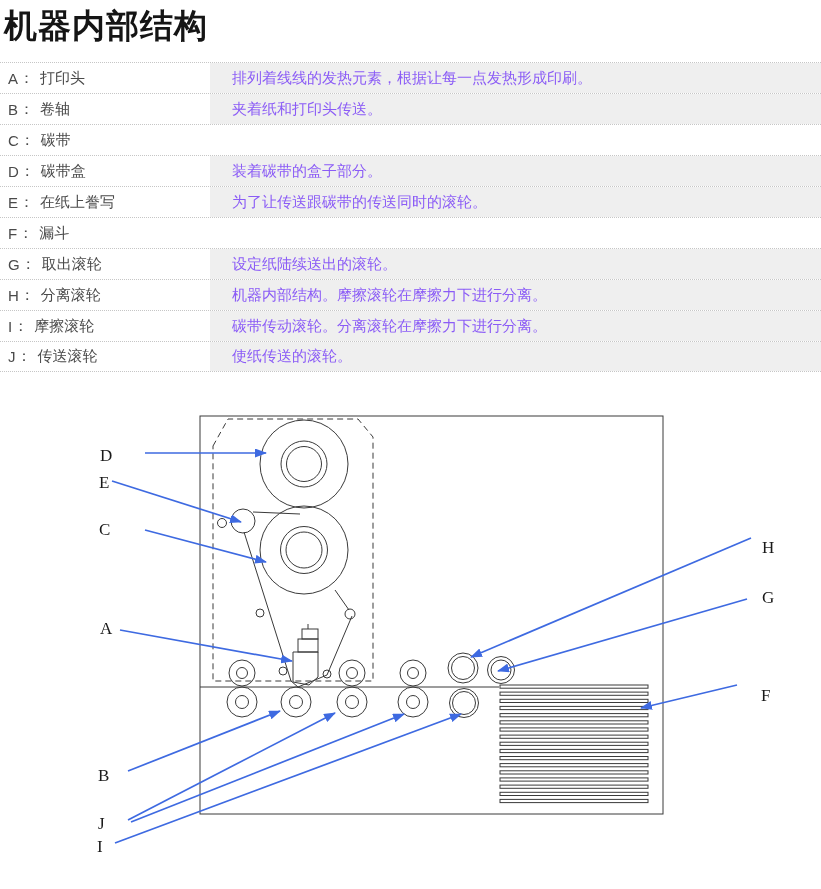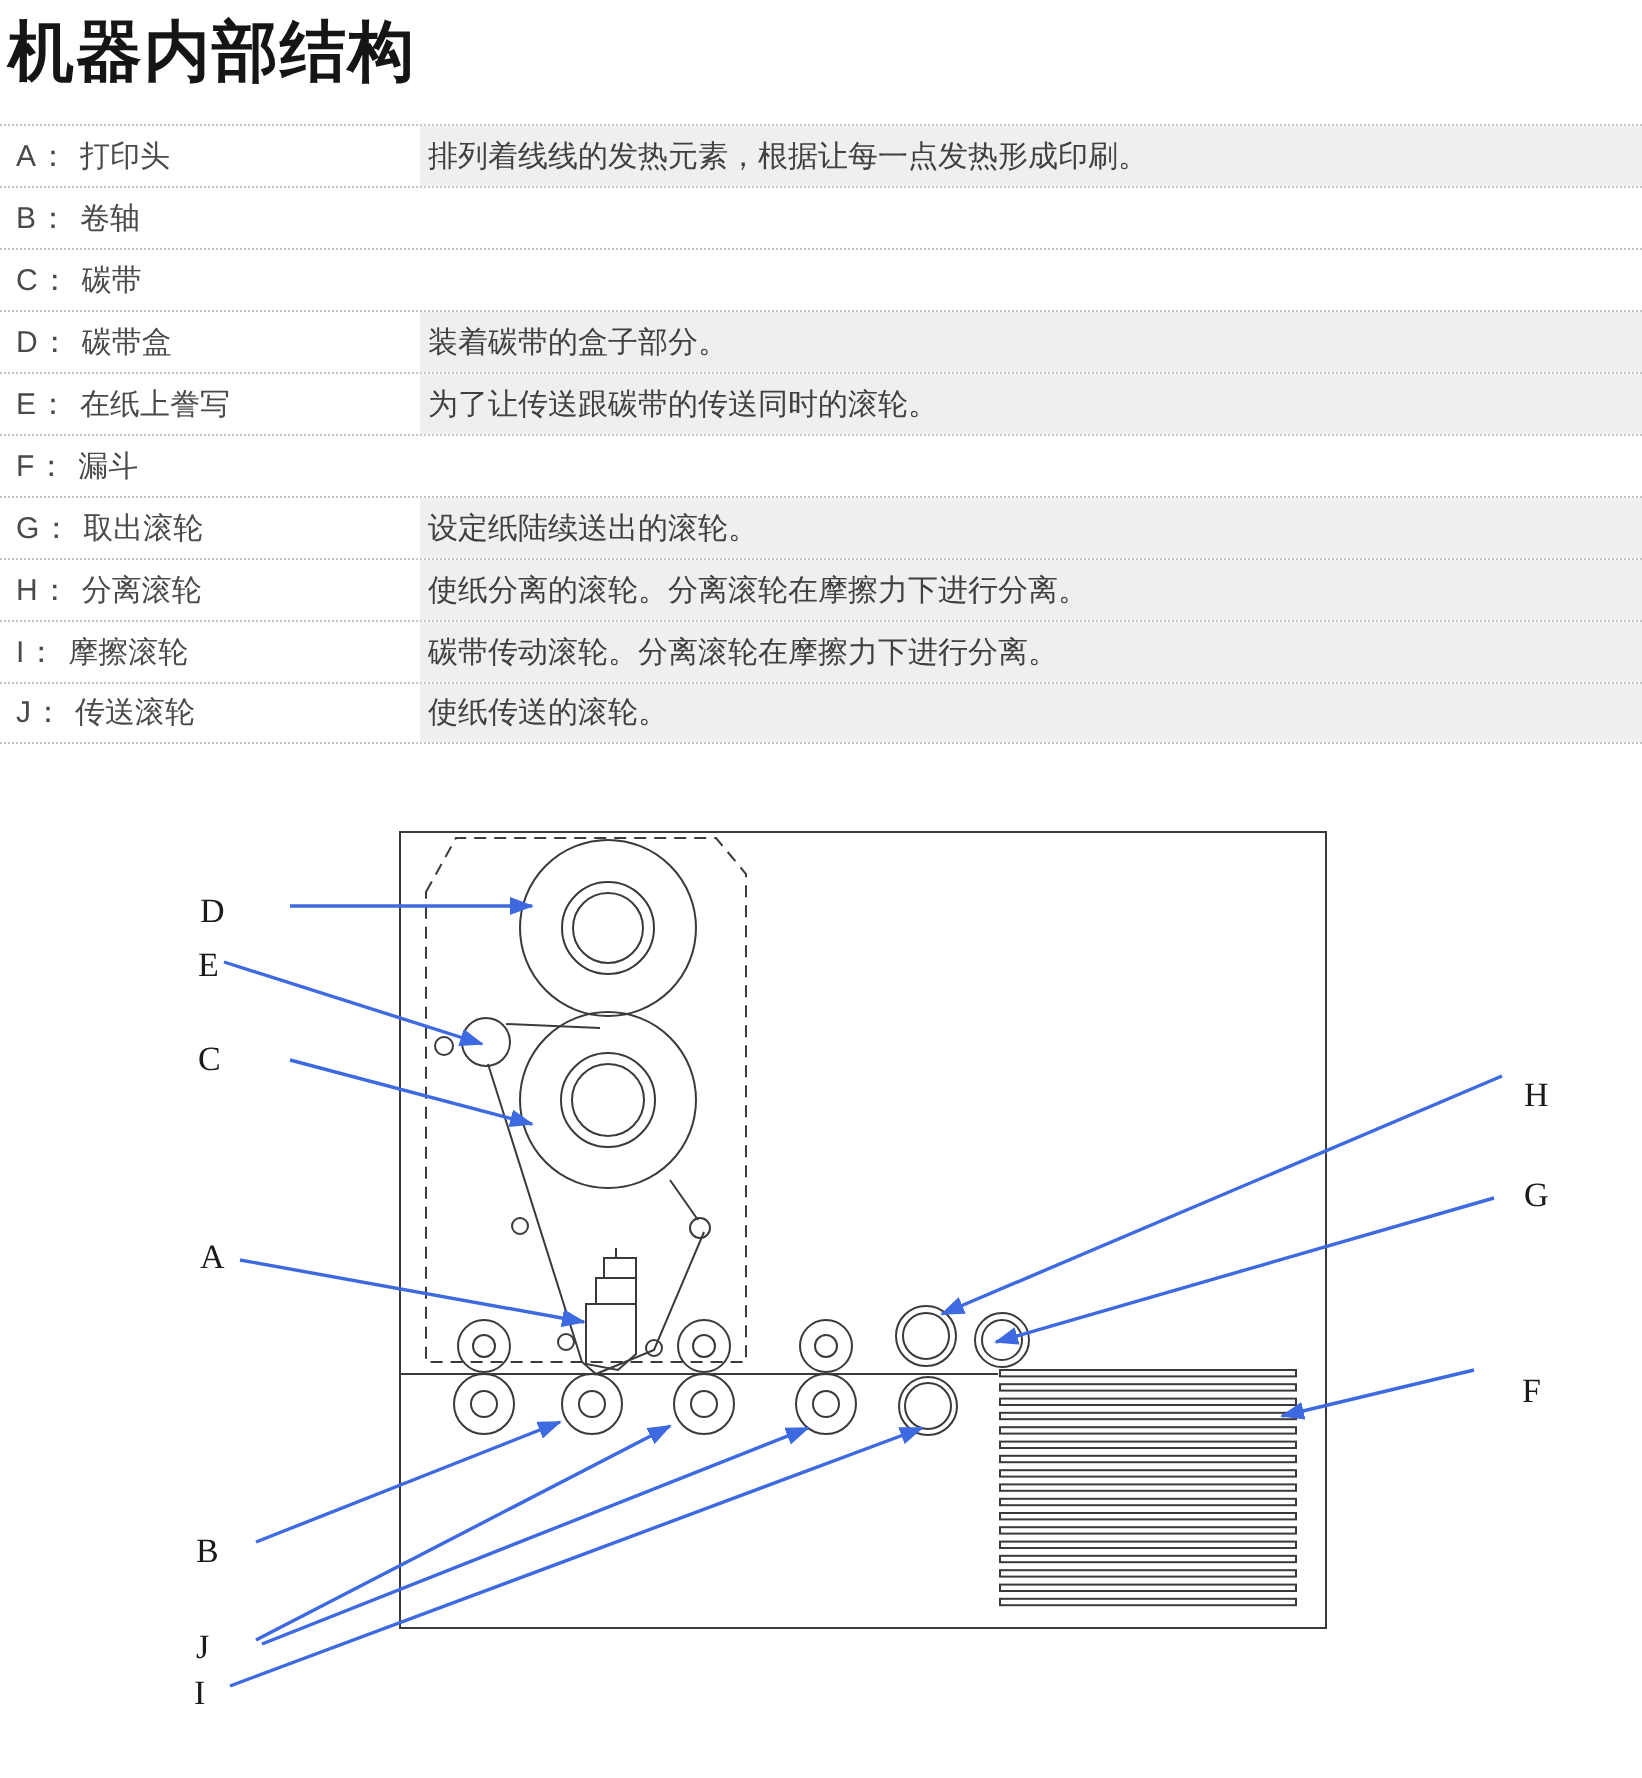--- a/index.html
+++ b/index.html
@@ -4,21 +4,21 @@
 <style>
   html,body{margin:0;padding:0;background:#ffffff;}
   body{width:821px;height:889px;overflow:hidden;font-family:"Liberation Sans",sans-serif;color:#4a4a4a;}
   .page{width:807px;position:relative;}
   h1.title{margin:6px 0 0 4px;font-size:33px;line-height:40px;font-weight:bold;color:#151515;letter-spacing:1px;}
   .parts-table{margin-top:16px;width:821px;}
   .prow{display:flex;height:31px;box-sizing:border-box;border-top:1px dotted #c6c6c6;align-items:stretch;font-size:15px;}
   .prow:last-child{border-bottom:1px dotted #c6c6c6;}
   .cell-left{width:210px;box-sizing:border-box;padding-left:8px;display:flex;align-items:center;background:#ffffff;color:#4a4a4a;}
   .cell-left .sep{margin:0 6px 0 1px;}
-  .cell-right{flex:1;display:flex;align-items:center;background:#efefef;padding-left:4px;color:#404040;}
+  .cell-right{flex:1;display:flex;align-items:center;background:#efefef;padding-left:22px;color:#8b5cf6;}
   svg.diagram{display:block;margin-top:12px;}
   .outline{stroke:#3a3a3a;stroke-width:1;fill:none;}
   .outline-f{stroke:#3a3a3a;stroke-width:1;fill:#ffffff;}
   .dashed{stroke-dasharray:6 4;}
   .arrow{stroke:#3E6AE1;stroke-width:1.7;fill:none;}
   .dlabel{font-family:"Liberation Serif",serif;font-size:17px;fill:#1a1a1a;}
 </style>
 </head>
 <body>
 
@@ -34,20 +34,21 @@
           <span>打印头</span>
         </div>
       <div class="cell-right">排列着线线的发热元素，根据让每一点发热形成印刷。</div>
     </div>
     <div class="prow">
       <div class="cell-left">
           <span>B</span>
           <span class="sep">：</span>
           <span>卷轴</span>
         </div>
+      <div class="cell-right">夹着纸和打印头传送。</div>
     </div>
     <div class="prow">
       <div class="cell-left">
           <span>C</span>
           <span class="sep">：</span>
           <span>碳带</span>
         </div>
     </div>
     <div class="prow">
       <div class="cell-left">
@@ -79,21 +80,21 @@
           <span>取出滚轮</span>
         </div>
       <div class="cell-right">设定纸陆续送出的滚轮。</div>
     </div>
     <div class="prow">
       <div class="cell-left">
           <span>H</span>
           <span class="sep">：</span>
           <span>分离滚轮</span>
         </div>
-      <div class="cell-right">使纸分离的滚轮。分离滚轮在摩擦力下进行分离。</div>
+      <div class="cell-right">机器内部结构。摩擦滚轮在摩擦力下进行分离。</div>
     </div>
     <div class="prow">
       <div class="cell-left">
           <span>I</span>
           <span class="sep">：</span>
           <span>摩擦滚轮</span>
         </div>
       <div class="cell-right">碳带传动滚轮。分离滚轮在摩擦力下进行分离。</div>
     </div>
     <div class="prow">

